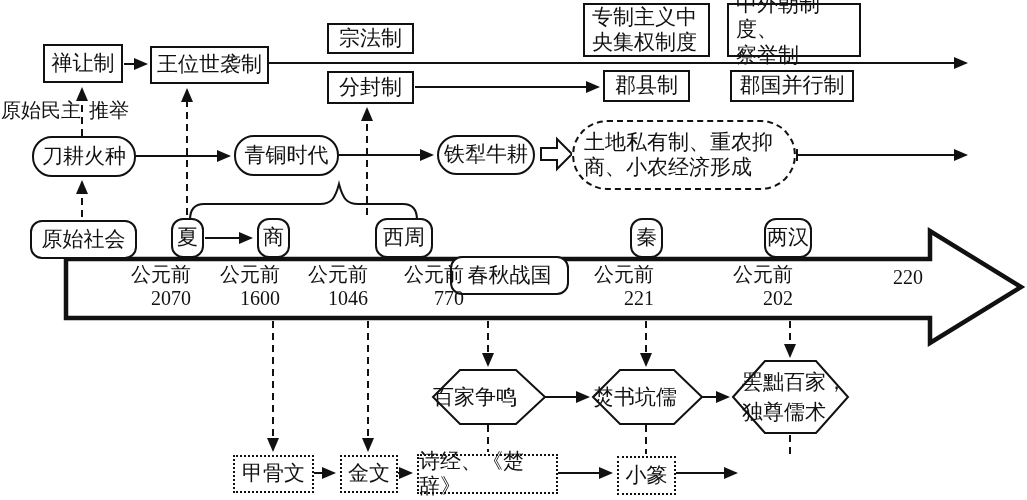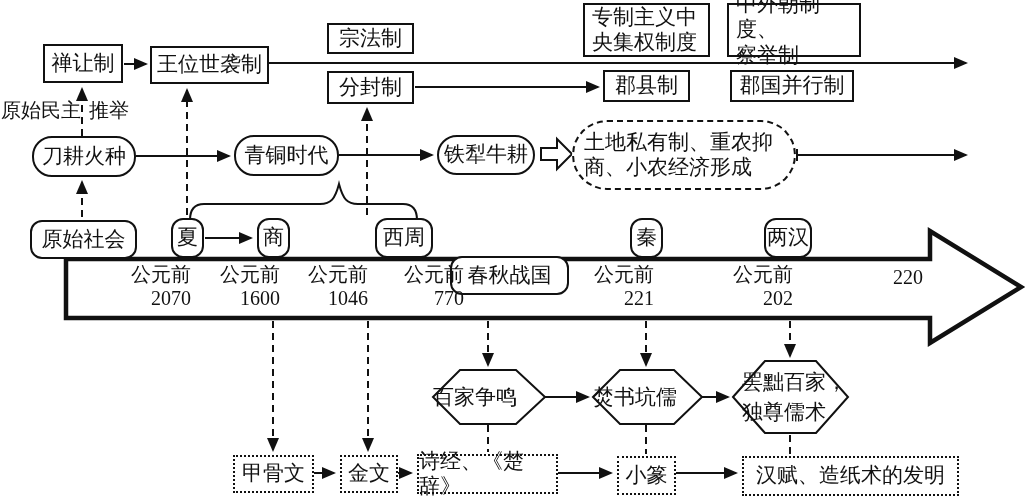--- a/index.html
+++ b/index.html
@@ -131,15 +131,14 @@
 
   <div class="hexlbl" style="left:433px;top:385px;width:112px;">百家争鸣</div>
   <div class="hexlbl" style="left:593px;top:385px;width:109px;">焚书坑儒</div>
   <div class="hexlbl twoline" style="left:742px;top:367px;width:110px;">罢黜百家，
 独尊儒术</div>
 
   <div class="box dotted" style="left:233px;top:455px;width:81px;height:38px;">甲骨文</div>
   <div class="box dotted" style="left:340px;top:455px;width:58px;height:38px;">金文</div>
   <div class="box dotted" style="left:417px;top:454px;width:141px;height:40px;">诗经、《楚辞》</div>
   <div class="box dotted" style="left:617px;top:456px;width:59px;height:39px;">小篆</div>
-  <div class="box dotted" style="left:742px;top:456px;width:217px;height:40px;">汉赋、造纸术的发明</div>
 
 </div>
 
 </body></html>

